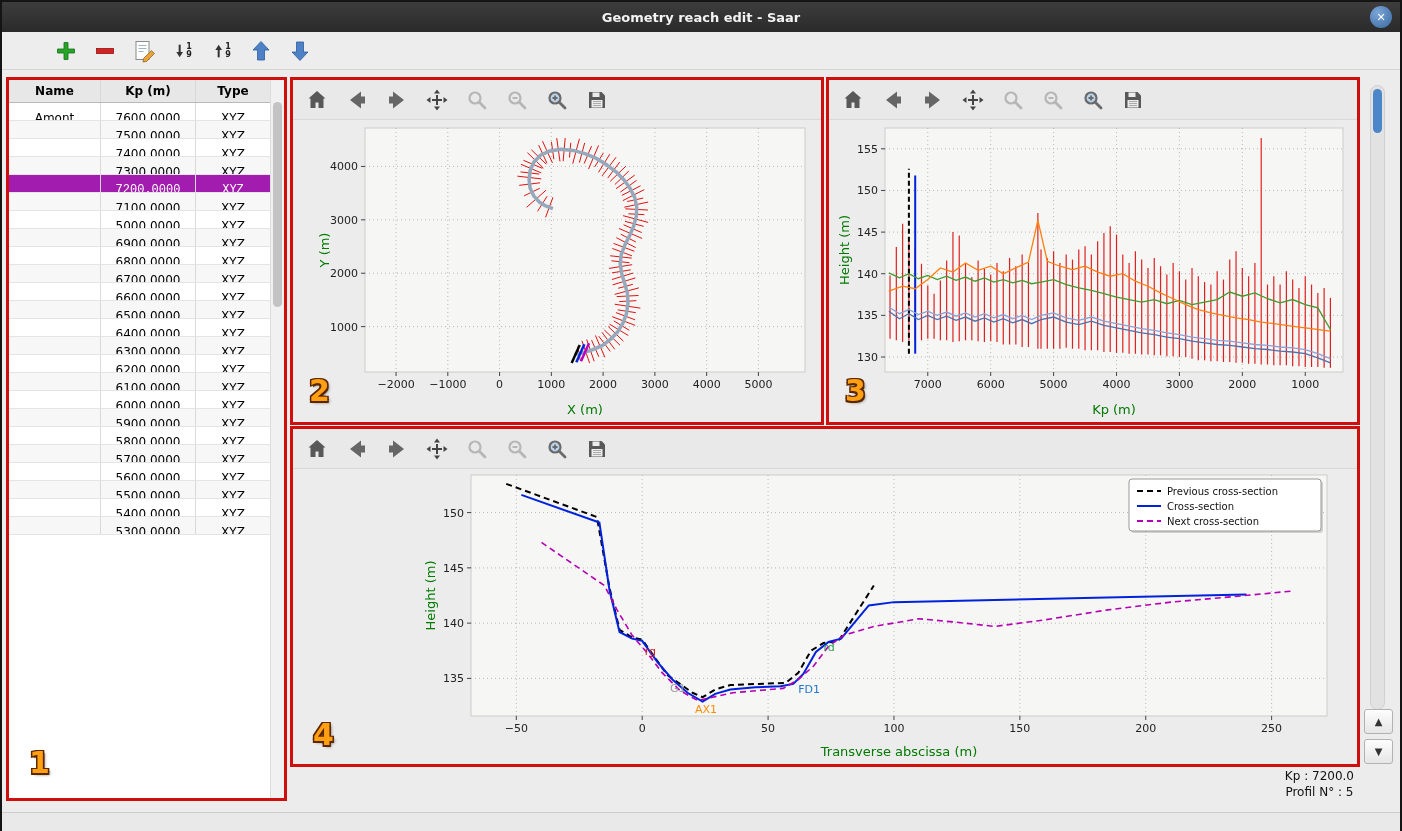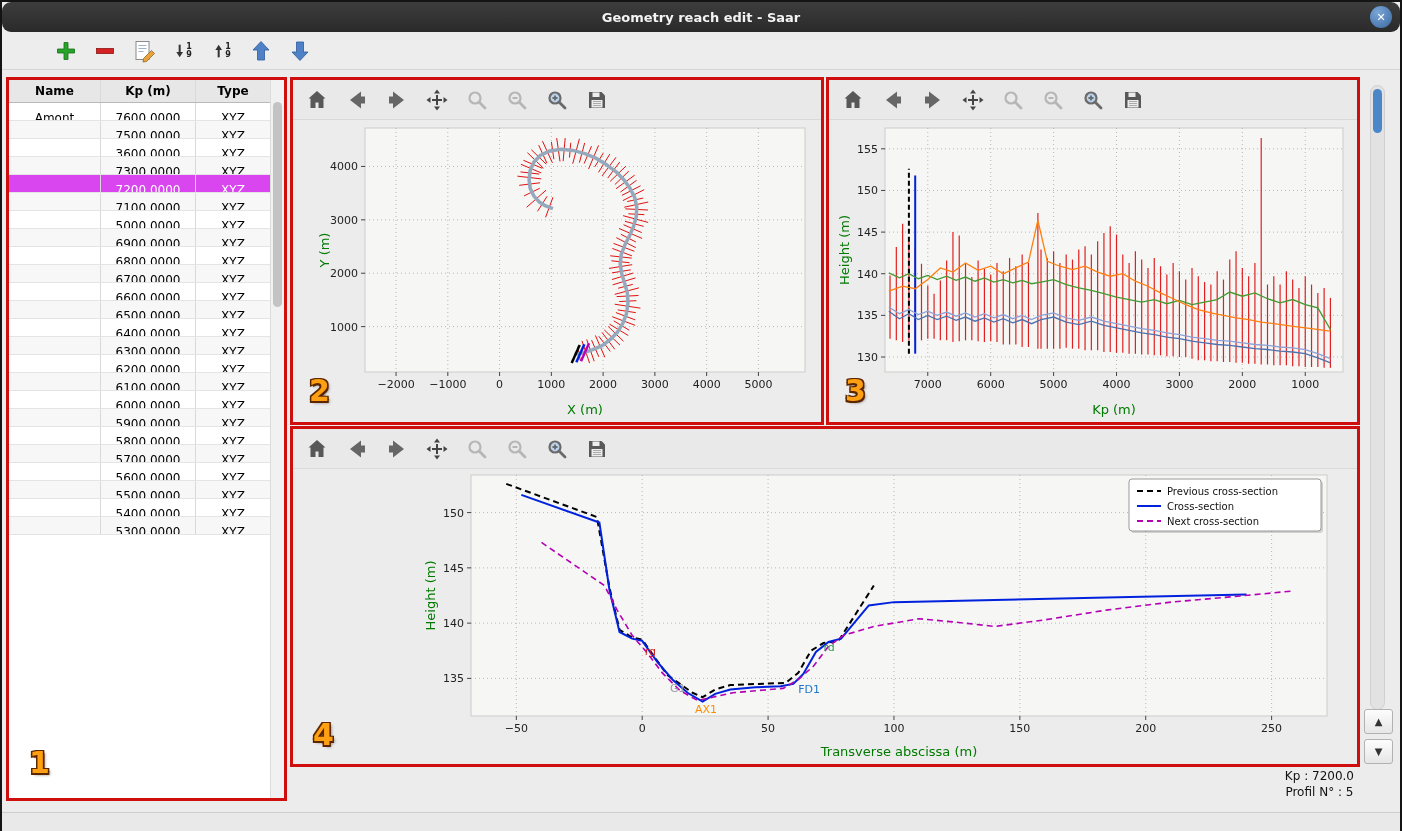--- a/index.html
+++ b/index.html
@@ -3,21 +3,21 @@
 <meta charset="utf-8">
 <style>
   * { margin:0; padding:0; box-sizing:border-box; }
   html,body { width:1402px; height:831px; }
   body { font-family:"DejaVu Sans", sans-serif; background:#555; }
   .window { position:relative; width:1402px; height:831px; background:#ececec; border:2px solid #141414; }
 
   
   .titlebar { height:30px; background:linear-gradient(#3d3d3d,#2a2a2a); color:#f3f3f3;
     display:flex; align-items:center; justify-content:center; position:relative;
-    font-size:13px; font-weight:bold;border-radius:9px; }
+    font-size:13px; font-weight:bold; }
   .close-btn { position:absolute; right:8px; top:4px; width:22px; height:22px; border-radius:50%;
     background:radial-gradient(circle at 35% 30%, #7aa5d8, #3a699f); color:#fff;
     display:flex; align-items:center; justify-content:center; font-size:11px; cursor:default; }
 
   
   .toolbar { height:38px; background:#ededed; border-bottom:1px solid #d4d4d4;
     display:flex; align-items:center; gap:9px; padding:0 10px; }
   .tool-icon { width:30px; height:30px; display:flex; align-items:center; justify-content:center; border-radius:3px; }
   .tool-icon svg { width:24px; height:24px; }
   .digits { display:flex; flex-direction:column; font-size:8px; line-height:8px; color:#222; font-weight:bold; margin-left:-4px; font-style:normal; }
@@ -28,21 +28,21 @@
   .panel { position:absolute; border:3px solid #cf0e0e; background:#ececec; }
 
   
   #left-panel { left:4px; top:7px; width:281px; height:724px; background:#fff; }
   .table-area { display:flex; height:100%; }
   .tablecol { flex:1; display:flex; flex-direction:column; overflow:hidden; }
   .thead { display:flex; background:#e7e7e7; font-weight:bold; font-size:12px; height:23px; line-height:23px; border-bottom:1px solid #b9b9b9; flex:0 0 23px; }
   .tbody { flex:1; overflow:hidden; }
   .trow { display:flex; height:18px; line-height:30px; font-size:12px; border-bottom:1px solid #e4e4e4; background:#fff; }
   .trow:nth-child(even) { background:#f7f7f7; }
-  .trow.selected { background:#d946ef; color:#fff; }
+  .trow.selected { background:#a21caf; color:#fff;font-family:Liberation Mono, monospace; }
   .tcell { text-align:center; overflow:hidden; white-space:nowrap; }
   .c-name { width:92px; border-right:1px solid #d9d9d9; }
   .c-kp   { width:95px; border-right:1px solid #d9d9d9; }
   .c-type { flex:1; }
   .vscroll { width:14px; background:#f1f1f1; border-left:1px solid #dcdcdc; position:relative; flex:0 0 14px; }
   .vthumb { position:absolute; left:2px; right:2px; top:22px; height:205px; background:#c3c3c3; border-radius:6px; }
 
   
   #panel2 { left:288px; top:7px;  width:534px;  height:348px; display:flex; flex-direction:column; }
   #panel3 { left:824px; top:7px;  width:534px;  height:348px; display:flex; flex-direction:column; }
@@ -152,21 +152,21 @@
                 <div class="tcell c-kp">7600.0000</div>
                 <div class="tcell c-type">XYZ</div>
               </div>
               <div class="trow">
                 <div class="tcell c-name"></div>
                 <div class="tcell c-kp">7500.0000</div>
                 <div class="tcell c-type">XYZ</div>
               </div>
               <div class="trow">
                 <div class="tcell c-name"></div>
-                <div class="tcell c-kp">3600.0000</div>
+                <div class="tcell c-kp">7400.0000</div>
                 <div class="tcell c-type">XYZ</div>
               </div>
               <div class="trow">
                 <div class="tcell c-name"></div>
                 <div class="tcell c-kp">7300.0000</div>
                 <div class="tcell c-type">XYZ</div>
               </div>
               <div class="trow selected">
                 <div class="tcell c-name"></div>
                 <div class="tcell c-kp">7200.0000</div>

